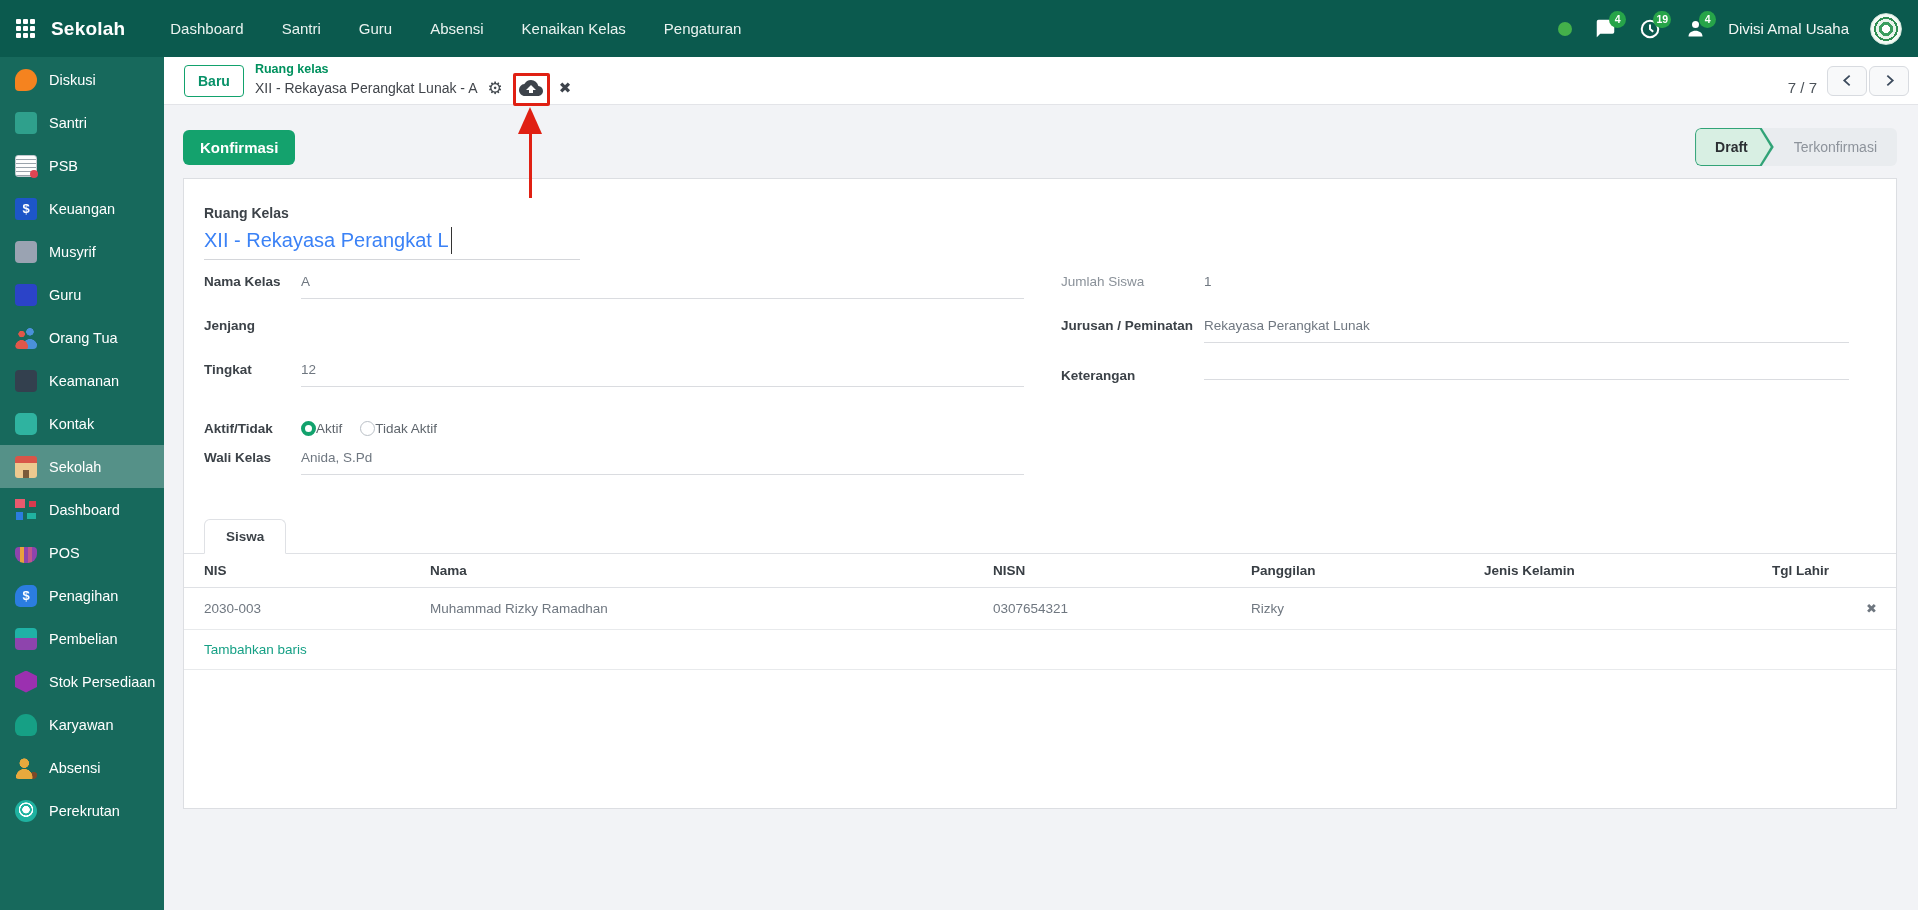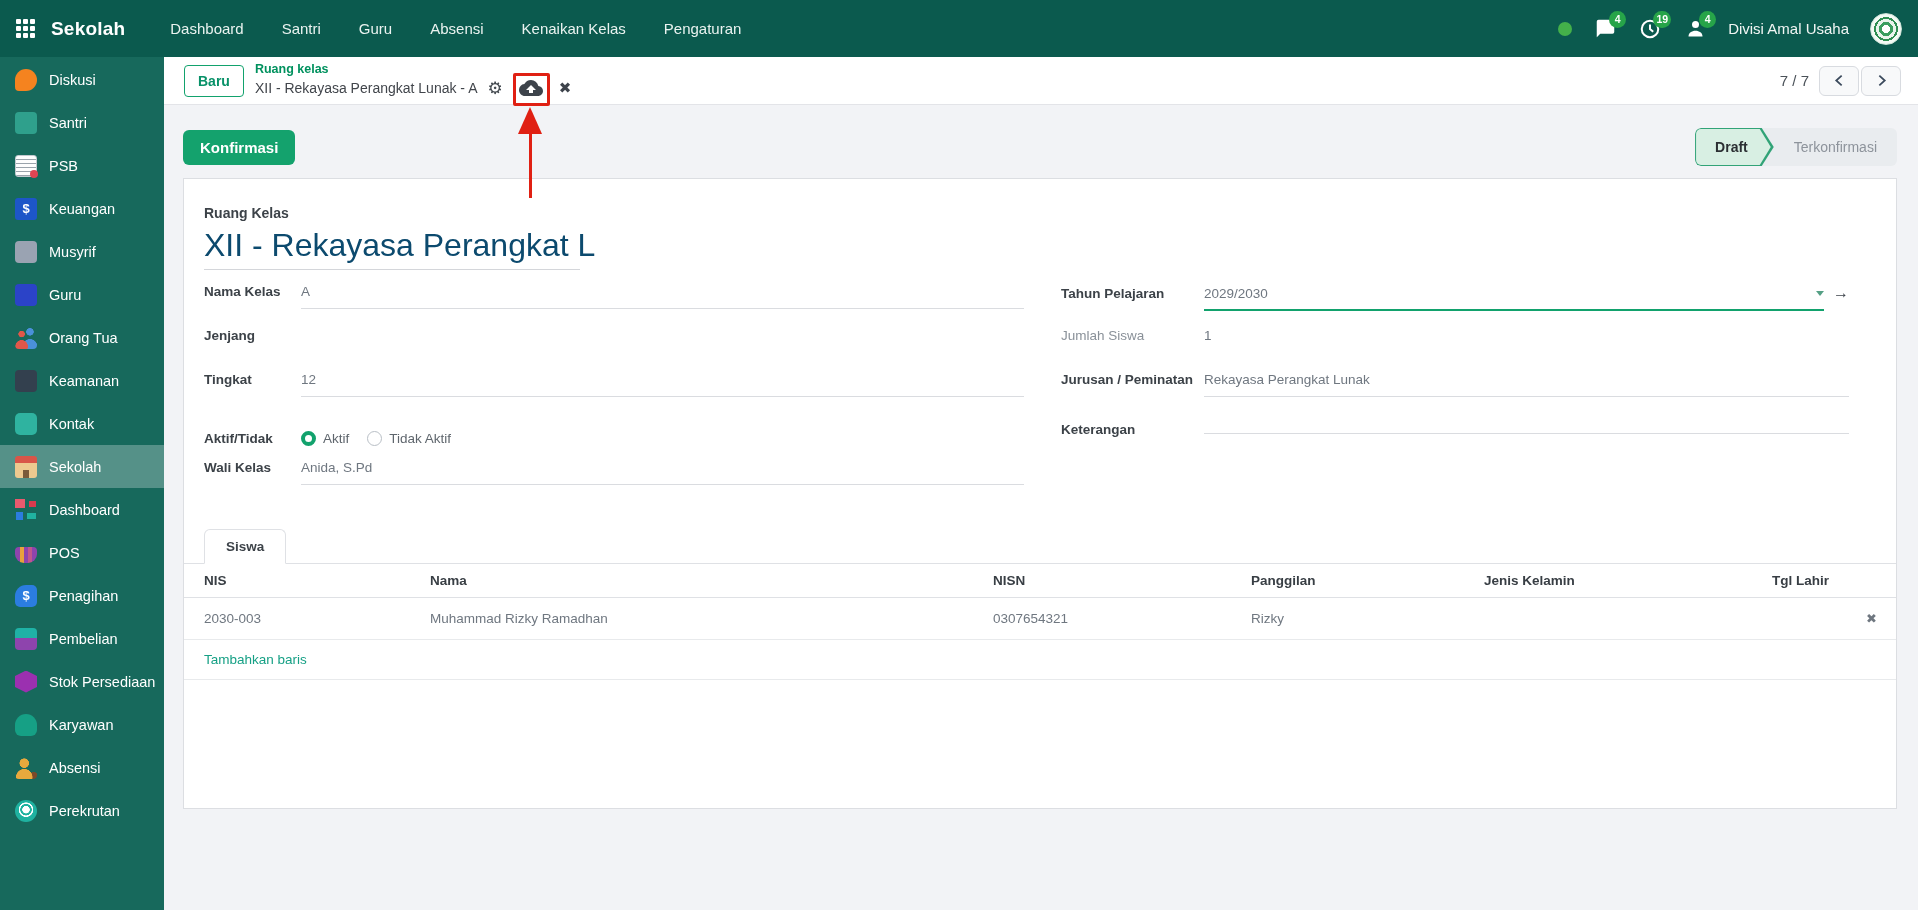--- a/index.html
+++ b/index.html
@@ -49,56 +49,56 @@
   
   .control-panel{position:absolute;left:164px;top:57px;width:1754px;height:48px;background:#fff;border-bottom:1px solid #e3e4e8;display:flex;align-items:center;z-index:10}
   .btn-new{margin-left:20px;background:#fff;border:1px solid #12a26d;color:#089168;font-weight:700;font-size:14px;padding:7px 13px;border-radius:4px;cursor:pointer}
   .crumbs{margin-left:11px;display:flex;flex-direction:column;justify-content:center;line-height:1.25}
   .crumb-parent{color:#00915e;font-size:12.5px;font-weight:700;cursor:pointer}
   .crumb-line2{display:flex;align-items:center;gap:15px}
   .crumb-record{color:#41454b;font-size:14px}
   .cp-ico{cursor:pointer;display:flex;align-items:center;justify-content:center}
   .gear{font-size:17px;color:#42484e;margin-left:-5px}
   .discard{font-size:15px;color:#3d434b}
-  .pager{margin-left:auto;display:flex;align-items:center;gap:10px;padding-right:17px}
+  .pager{margin-left:auto;display:flex;align-items:flex-end;gap:10px;padding-right:9px}
   .pager-count{font-size:15px;color:#4b5259}
   .pager-btn{width:40px;height:30px;background:#f8f9fa;border:1px solid #d8dbe0;border-radius:6px;display:flex;align-items:center;justify-content:center;cursor:pointer}
   .pager-btn + .pager-btn{margin-left:-8px}
   
   .content{position:absolute;left:164px;top:105px;width:1754px;height:805px;background:#f2f3f6;overflow:hidden}
   .form-header{display:flex;align-items:center;justify-content:space-between;padding:23px 21px 12px 19px}
   .btn-confirm{background:#14a26d;color:#fff;font-weight:700;font-size:15px;border:none;border-radius:6px;padding:9px 17px;cursor:pointer}
   .statusbar{display:flex;align-items:stretch;height:38px;background:#e9ecef;border-radius:6px;overflow:hidden}
   .sb-step{position:relative;display:flex;align-items:center;padding:0 20px;font-size:14px;color:#8d939b;cursor:pointer}
   .sb-step.active{color:#2b2f33;font-weight:700;padding-right:26px}
   .sb-step.active .arrow-bg{position:absolute;inset:0;background:#31a377;clip-path:polygon(0 0,calc(100% - 12px) 0,100% 50%,calc(100% - 12px) 100%,0 100%);border-radius:6px 0 0 6px}
   .sb-step.active .arrow-fg{position:absolute;inset:1px 3px 1px 1px;background:#d8efe3;clip-path:polygon(0 0,calc(100% - 11px) 0,100% 50%,calc(100% - 11px) 100%,0 100%);border-radius:5px 0 0 5px}
   .sb-step span.lbl{position:relative;z-index:2}
   
   .sheet{margin-left:19px;width:1714px;min-height:631px;background:#fff;border:1px solid #dcdee2;position:relative}
   .title-block{padding:26px 20px 0 20px}
   .title-label{font-size:14px;font-weight:700;color:#3c4248}
   .title-input{display:inline-flex;align-items:center;margin-top:6px;width:376px;border-bottom:1px solid #d4d6da;padding-bottom:5px;cursor:text}
-  .title-text{font-size:32px;color:#0c4a6e;white-space:nowrap}
+  .title-text{font-size:20px;color:#3b82f6;white-space:nowrap}
   .caret{width:1.5px;height:27px;background:#333;margin-left:2px}
   .cols{display:flex;margin-top:14px;padding:0 47px 0 20px}
   .col-left{width:820px;margin-right:37px}
   .col-right{flex:1}
   .frow{display:flex;align-items:baseline;height:44px}
   .flabel{font-size:13.5px;font-weight:700;color:#3c4248;flex:none}
   .col-left .flabel{width:97px}
   .col-right .flabel{width:143px}
   .flabel.muted{font-weight:400;color:#8a9199}
   .fvalue{flex:1;font-size:13.5px;color:#6f7780;border-bottom:1px solid #dadce0;padding-bottom:9px;min-height:18px;cursor:text;display:flex;align-items:baseline}
   .fvalue.noline{border-bottom:none;cursor:default}
   .fvalue.focused{border-bottom:2px solid #12a26d;padding-bottom:8px}
   .caret-down{width:0;height:0;border-left:4.5px solid transparent;border-right:4.5px solid transparent;border-top:5.5px solid #55a085;margin-left:auto;align-self:center;cursor:pointer}
   .ext-arrow{font-size:16px;color:#3d434b;margin-left:9px;flex:none;cursor:pointer}
   .radio-group{display:flex;align-items:center;gap:18px;flex:1}
-  .radio-opt{display:flex;align-items:center;gap:7px;font-size:13.5px;color:#5f666d;cursor:pointer}
+  .radio-opt{display:flex;align-items:center;font-size:13.5px;color:#5f666d;cursor:pointer}
   .radio{width:15px;height:15px;border-radius:50%;background:#fff;flex:none}
   .radio.on{border:4.5px solid #12a26d}
   .radio.off{border:1.5px solid #b9bfc6}
   
   .notebook{margin-top:24px}
   .tabs{padding-left:20px;border-bottom:1px solid #dfe1e5;display:flex}
   .tab{position:relative;top:1px;background:#fff;border:1px solid #dfe1e5;border-bottom:1px solid #fff;border-radius:6px 6px 0 0;padding:9px 21px;font-size:13.5px;font-weight:700;color:#3d4349;cursor:pointer}
   table.o-list{width:100%;border-collapse:collapse;font-size:13.5px}
   .o-list th{text-align:left;font-weight:700;color:#383e44;padding:9px 4px;border-bottom:1px solid #dfe1e5}
   .o-list td{color:#6f7780;padding:13px 4px;border-bottom:1px solid #e8eaec}
@@ -318,28 +318,20 @@
               </span>
           </div>
         </div>
         <div class="frow">
             <span class="flabel">Wali Kelas</span>
             <div class="fvalue">Anida, S.Pd</div>
           </div>
       </div>
 
       <div class="col-right">
-        <div class="frow">
-          <span class="flabel">Tahun Pelajaran</span>
-          <div class="fvalue focused">
-            <span>2029/2030</span>
-            <span class="caret-down"></span>
-          </div>
-          <span class="ext-arrow">→</span>
-        </div>
         <div class="frow">
             <span class="flabel muted">Jumlah Siswa</span>
             <div class="fvalue noline">1</div>
           </div>
         <div class="frow">
             <span class="flabel">Jurusan / Peminatan</span>
             <div class="fvalue">Rekayasa Perangkat Lunak</div>
           </div>
         <div class="frow">
             <span class="flabel">Keterangan</span>

